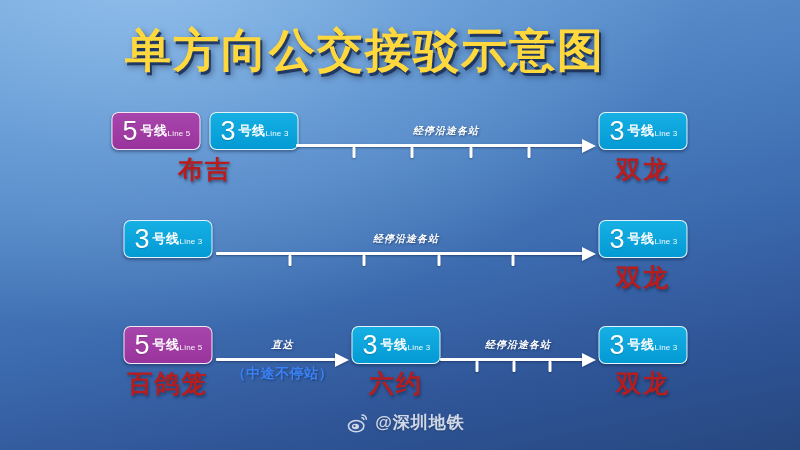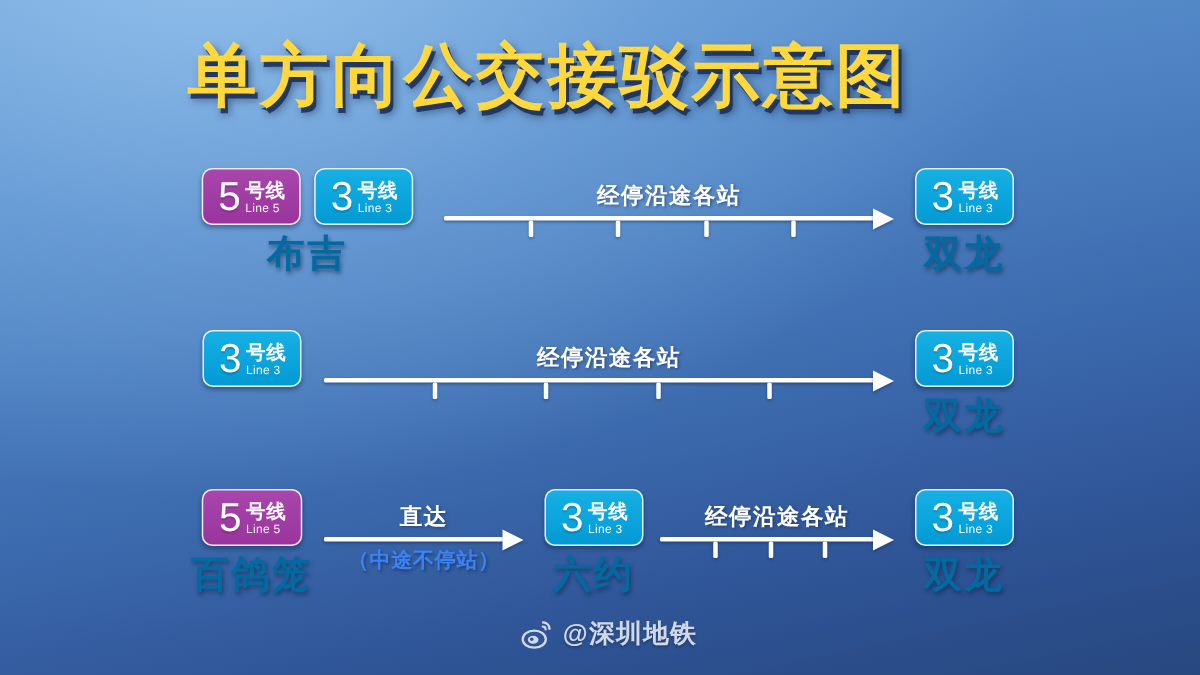--- a/index.html
+++ b/index.html
@@ -53,28 +53,28 @@
     color:#ffffff;
   }
   .badge.line5 { background:linear-gradient(180deg,#a846ac 0%,#99349d 100%); }
   .badge.line3 { background:linear-gradient(180deg,#16b0e4 0%,#039ad4 100%); }
 
   .badge .num {
     font-size:27px; line-height:27px; font-weight:500;
     margin-right:3px;
     text-shadow:0 1px 1px rgba(0,0,0,.18);
   }
-  .badge .txt { display:flex; flex-direction:column; justify-content:center; }
+  .badge .txt { display:flex; flex-direction:row; justify-content:center;align-items:flex-end; }
   .badge .cn { font-size:13px; line-height:14px; font-weight:bold; letter-spacing:.5px; }
   .badge .en { font-size:8px; line-height:9px; letter-spacing:.2px; opacity:.95; }
 
   .station {
     margin-top:5px;
     font-size:25px; line-height:29px;
-    font-weight:bold; color:#0369a1;
+    font-weight:bold; color:#b91c1c;
     letter-spacing:2px;
     text-shadow:1px 2px 3px rgba(14,32,64,.55);
     white-space:nowrap;
   }
 
   
   .arrow { position:absolute; height:40px; top:14px; }
   .arrow .shaft {
     position:absolute; left:0; right:9px; top:18px; height:3px;
     background:#ffffff; border-radius:1px;
@@ -92,24 +92,25 @@
   .ticks { position:absolute; left:0; right:9px; top:21px; height:11px; }
   .tick {
     position:absolute; top:0; width:3px; height:11px;
     background:#ffffff; border-radius:1px;
     transform:translateX(-50%);
     box-shadow:0 1px 2px rgba(10,26,55,.35);
   }
   .arrow .cap-label {
     position:absolute; left:0; right:0; bottom:26px;
     text-align:center;
-    font-size:15px; line-height:18px; font-weight:bold;
+    font-size:10px; line-height:18px; font-weight:bold;
     color:#ffffff; letter-spacing:1px;
     text-shadow:1px 1px 2px rgba(14,32,64,.5);
     white-space:nowrap;
+    font-style:italic;
   }
   .arrow .sub-label {
     position:absolute; left:0; right:0; top:25px;
     text-align:center;
     font-size:14px; line-height:17px; font-weight:bold;
     color:#3b82f6; letter-spacing:.5px;
     text-shadow:1px 1px 2px rgba(14,32,64,.5);
     white-space:nowrap;
   }
 

